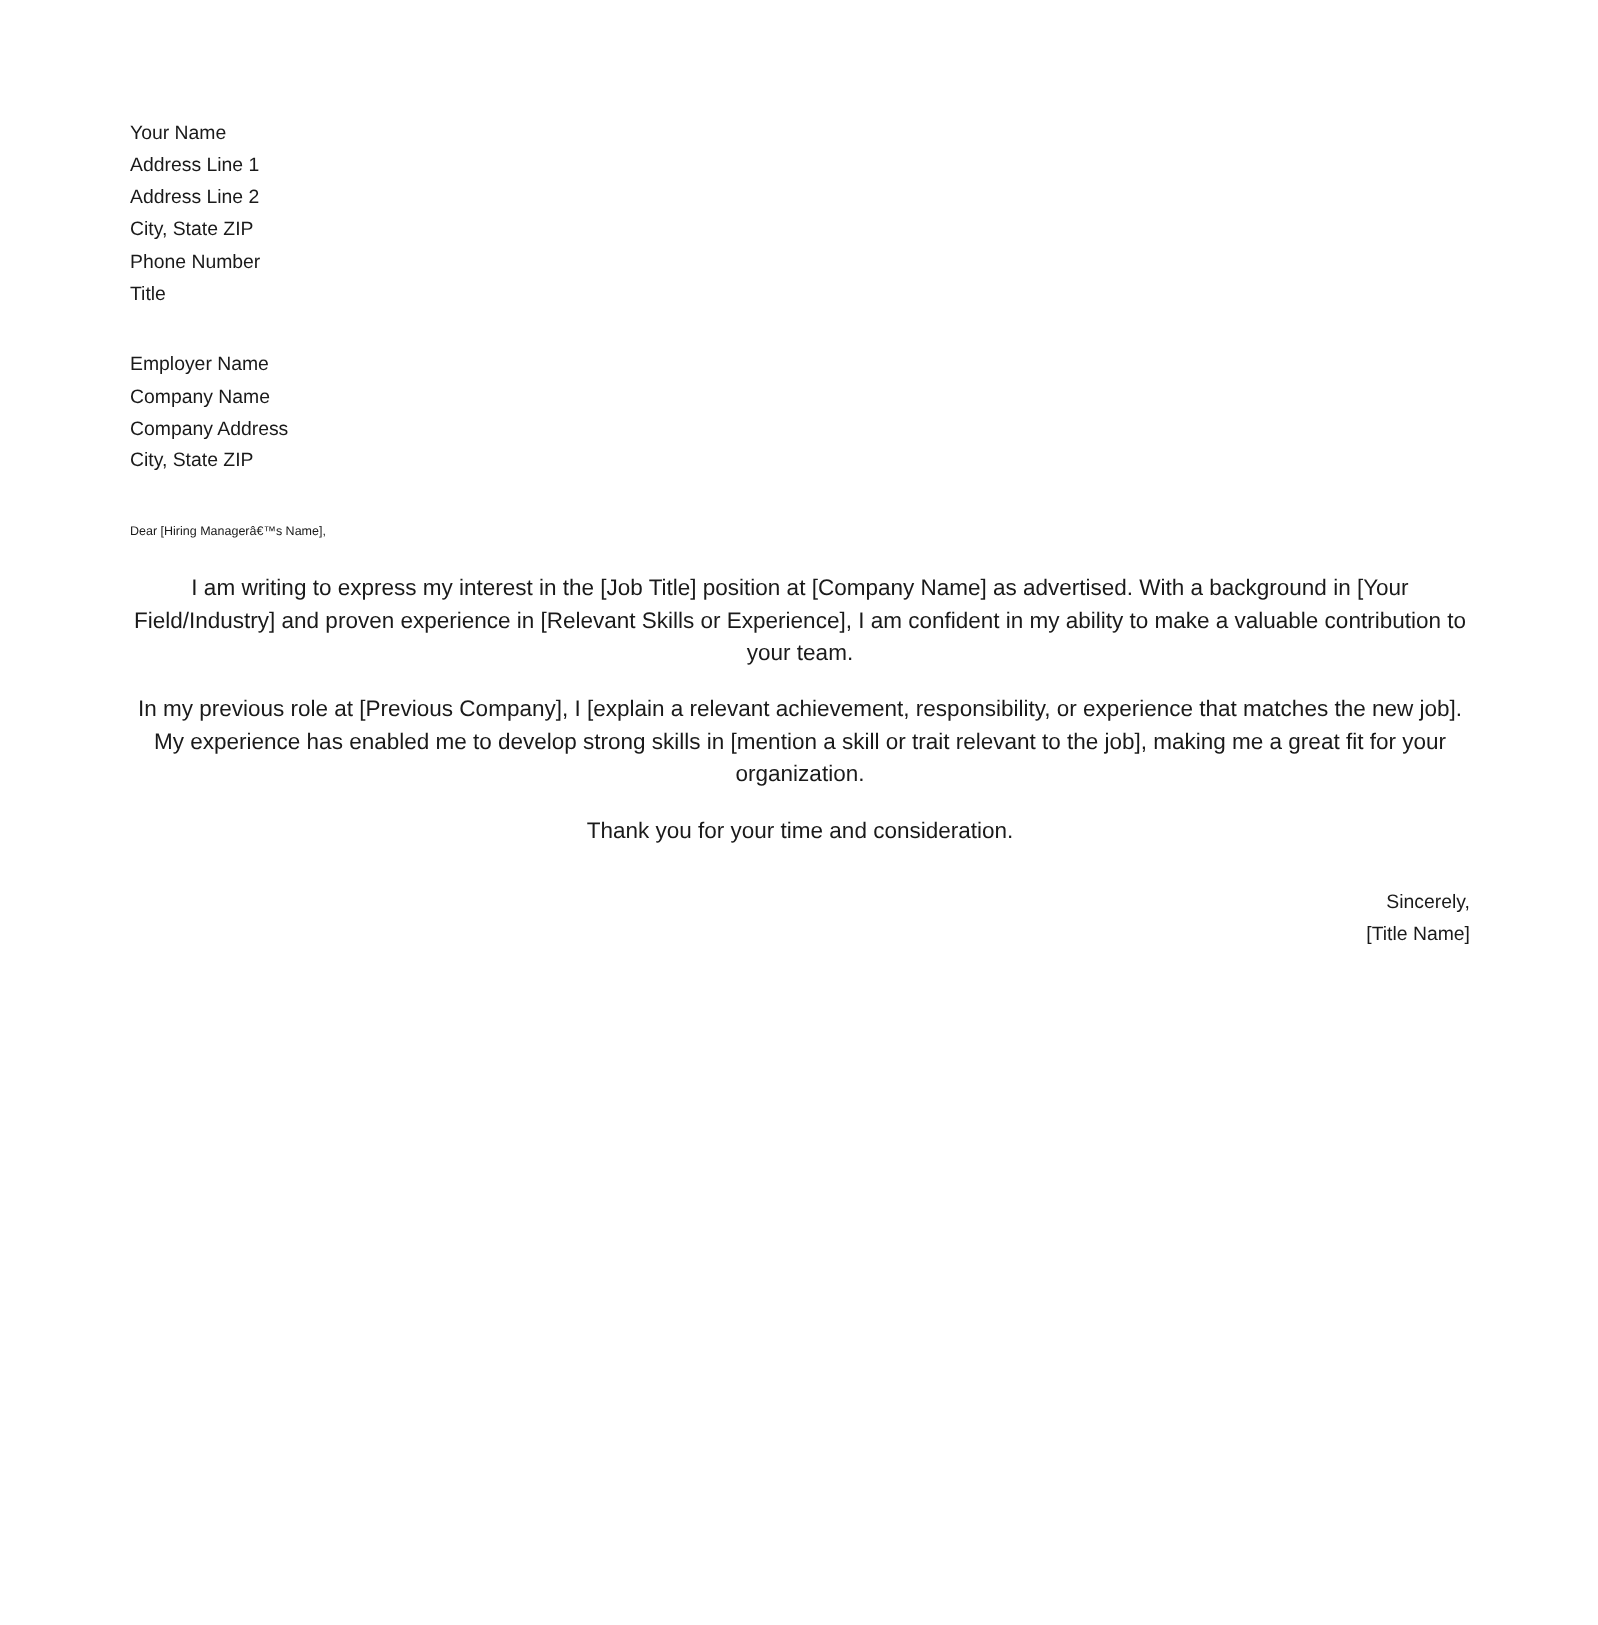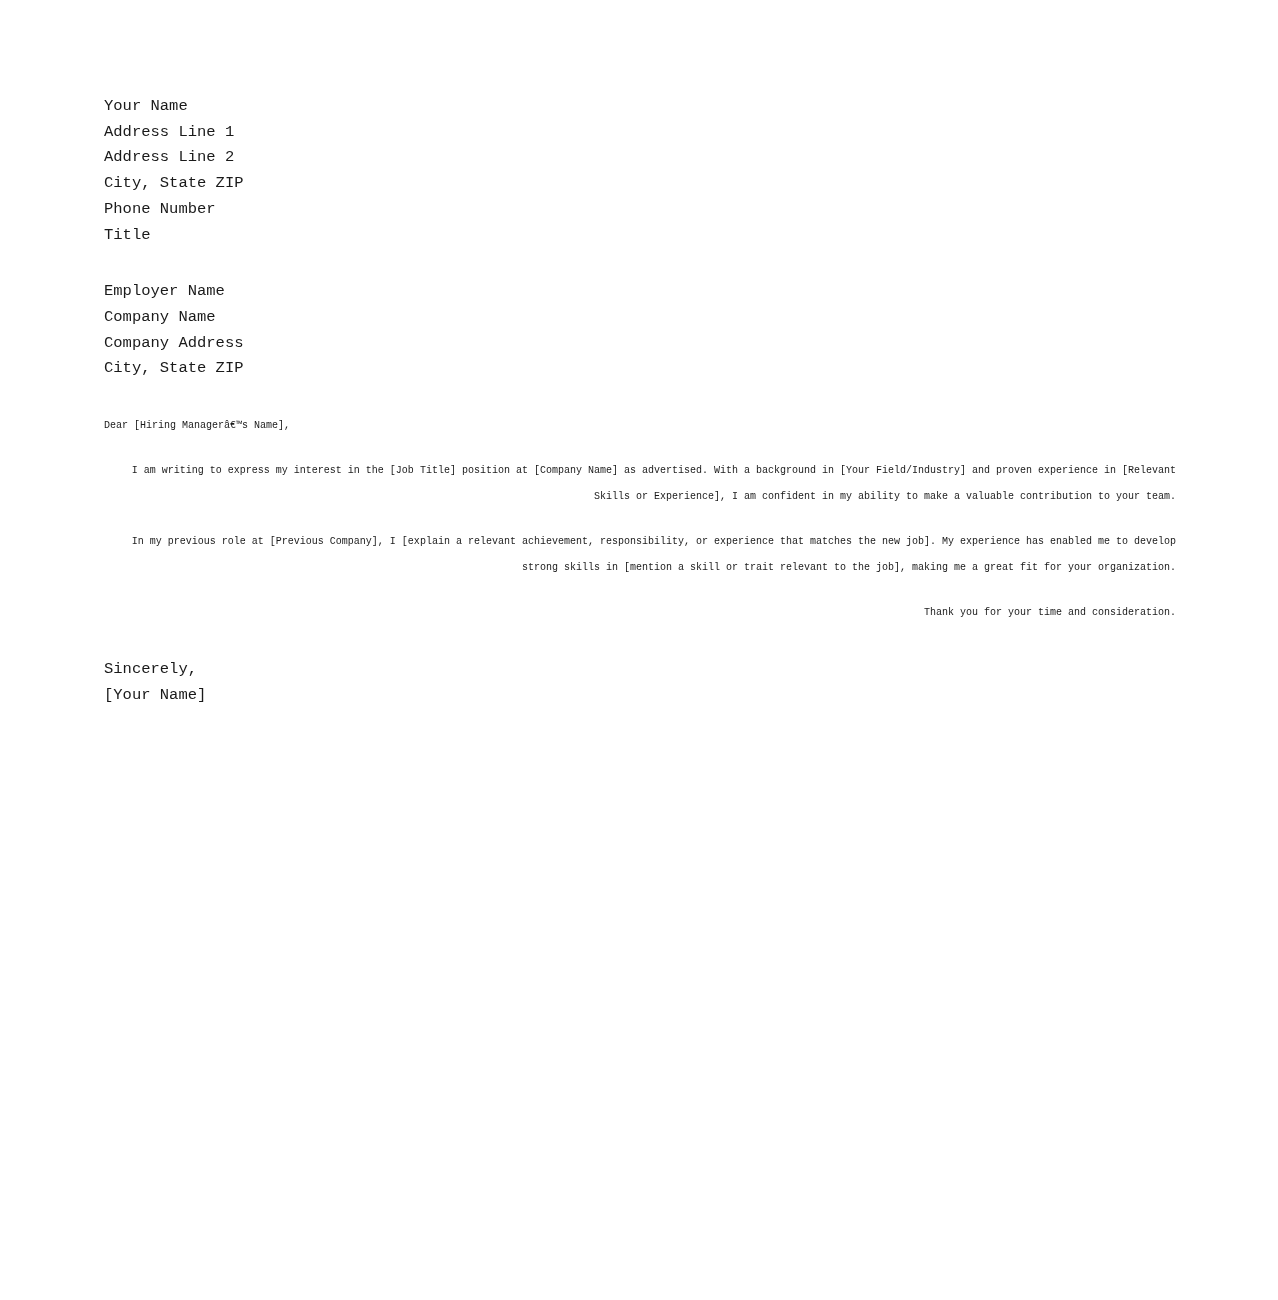--- a/index.html
+++ b/index.html
@@ -14,21 +14,20 @@
     color: #1a1a1a;
     -webkit-font-smoothing: antialiased;
   }
 
   .page {
     position: relative;
     width: 1278px;
     height: 912px;
     background: #ffffff;
     box-sizing: border-box;
-    font-family: Liberation Mono, monospace;
   }
 
   .letter {
     position: absolute;
     left: 104px;
     top: 94px;
     width: 1072px;
   }
 
   .block {
@@ -40,39 +39,40 @@
     display: block;
     white-space: pre;
   }
 
   
   .gap-block {
     margin-top: 31px;
   }
 
   .para {
-    font-size: 10px;
+    font-size: 18px;
     line-height: 25.8px;
     margin: 0;
-    text-align: right;
+    text-align: center;
   }
 
   .gap-para {
     margin-top: 19.5px;
   }
 
   .salutation {
     font-size: 10px;
     line-height: 25.7px;
     white-space: pre;
   }
 
   .closing .line {
     display: block;
     white-space: pre;
+    text-align: right;
   }
 </style>
 </head>
 <body>
 
 <div class="page">
   <div class="letter">
 
     <div class="block">
       <span class="line">Your Name</span>
@@ -91,17 +91,17 @@
     </div>
 
     <div class="salutation gap-block">Dear [Hiring Managerâ€™s Name],</div>
 
     <p class="para gap-para">I am writing to express my interest in the [Job Title] position at [Company Name] as advertised. With a background in [Your Field/Industry] and proven experience in [Relevant Skills or Experience], I am confident in my ability to make a valuable contribution to your team.</p>
     <p class="para gap-para">In my previous role at [Previous Company], I [explain a relevant achievement, responsibility, or experience that matches the new job]. My experience has enabled me to develop strong skills in [mention a skill or trait relevant to the job], making me a great fit for your organization.</p>
     <p class="para gap-para">Thank you for your time and consideration.</p>
 
     <div class="block closing gap-block">
       <span class="line">Sincerely,</span>
-      <span class="line">[Your Name]</span>
+      <span class="line">[Title Name]</span>
     </div>
 
   </div>
 </div>
 
 </body></html>

